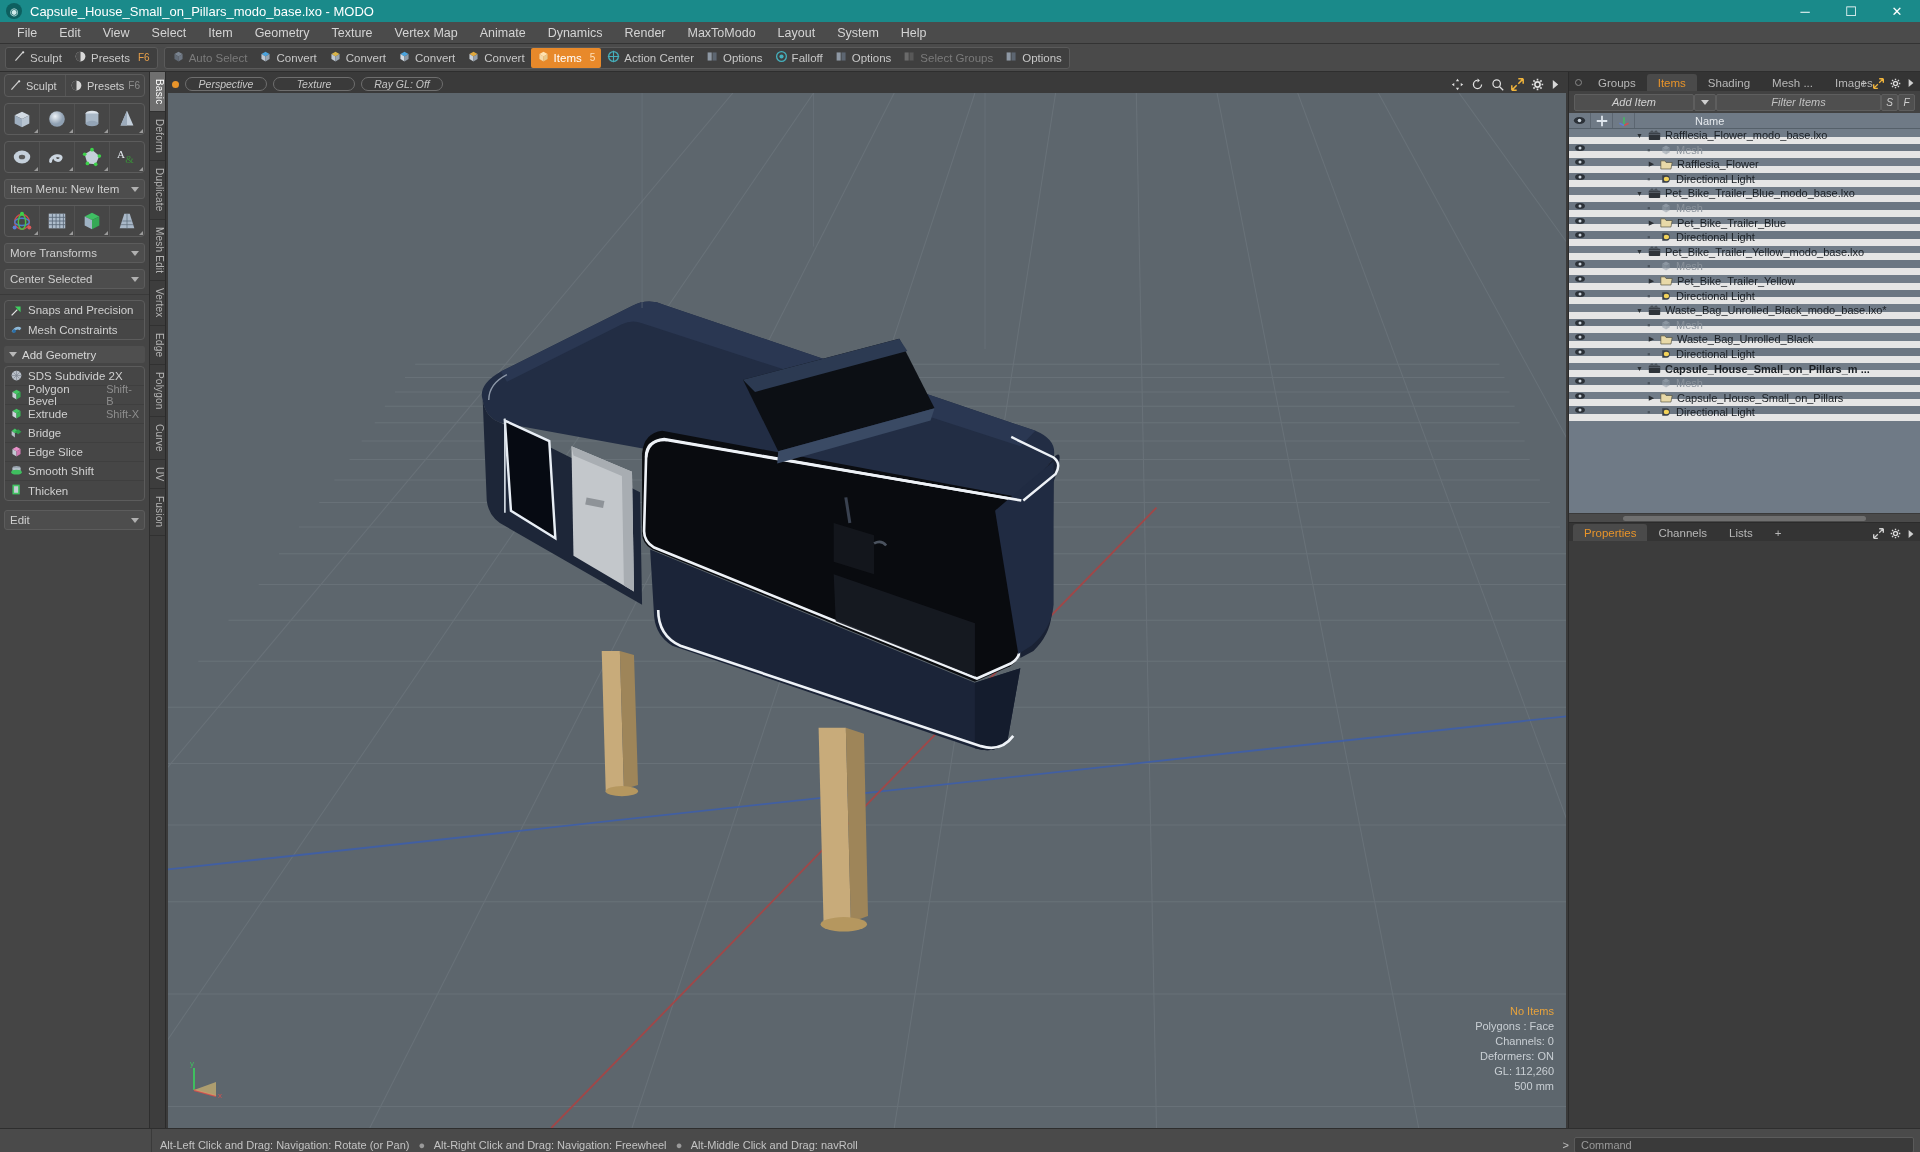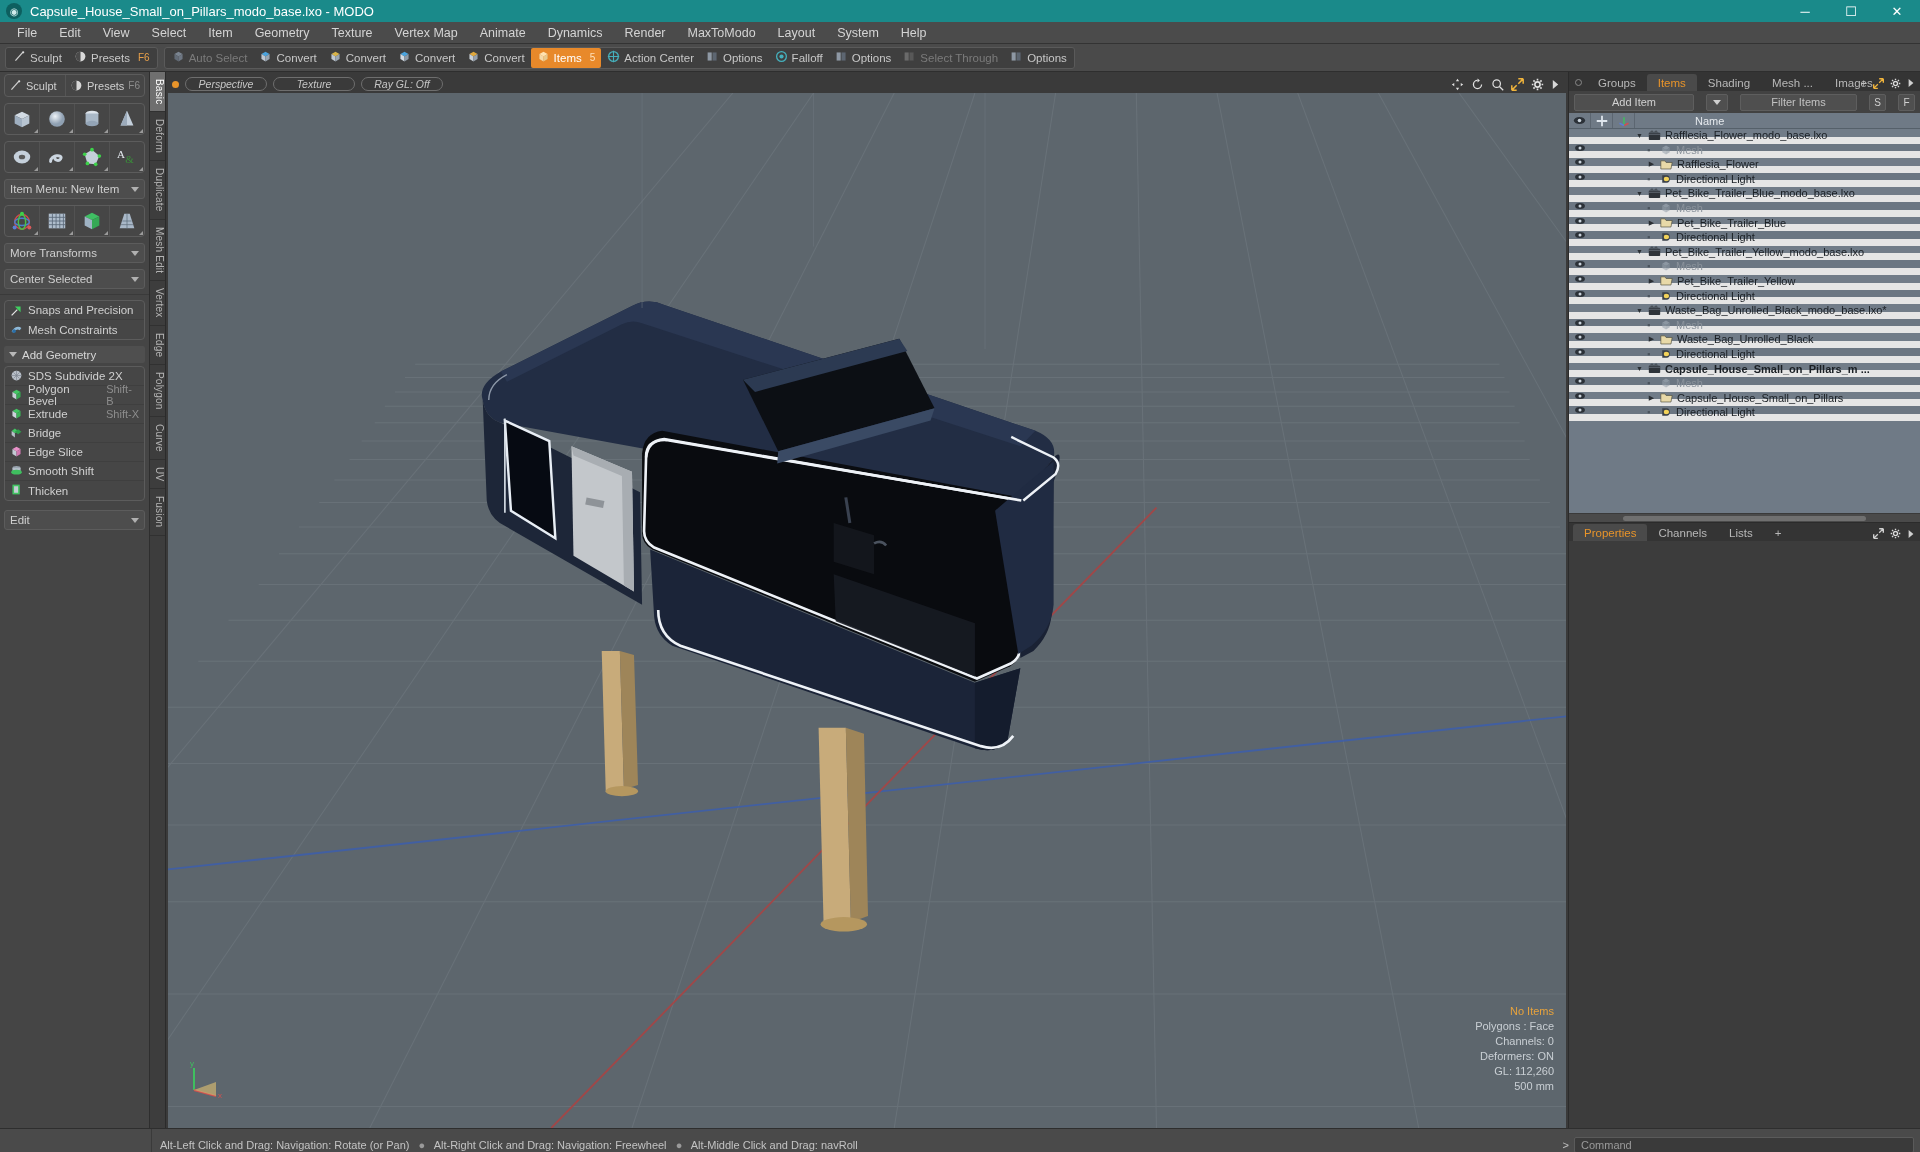--- a/index.html
+++ b/index.html
@@ -95,21 +95,21 @@
   .tabbar { height:19px; background:#343434; display:flex; align-items:flex-end;
     padding-left:4px; position:relative; }
   .tabbar .dot { width:7px; height:7px; border-radius:50%; border:1px solid #888;
     margin:0 5px 5px 2px; }
   .tab { height:17px; padding:0 11px; font-size:11.5px; color:#b8b8b8;
     display:flex; align-items:center; border-radius:3px 3px 0 0; }
   .tab.sel { background:#4a4a4a; color:#e8942a; }
   .tabicons { position:absolute; right:5px; bottom:2px; display:flex; gap:6px;
     align-items:center; color:#c0c0c0; font-size:11px; }
   .rp-tools { height:22px; background:#424242; display:flex; align-items:center;
-    gap:12px; padding:2px 5px; }
+    gap:0; padding:2px 5px;font-style:italic; }
   .additem { flex:0 0 120px; height:17px; background:#4f4f4f; border:1px solid #5e5e5e;
     border-radius:2px; color:#d2d2d2; font-size:11px; display:flex; align-items:center;
     justify-content:center; }
   .additem-car { width:22px; height:17px; background:#4f4f4f; border:1px solid #5e5e5e;
     border-radius:2px; display:flex; align-items:center; justify-content:center; }
   .filterbox { flex:1; height:17px; background:#4f4f4f; border:1px solid #5e5e5e;
     border-radius:2px; color:#c2c2c2; font-size:11px; display:flex; align-items:center;
     justify-content:center; }
   .sqbtn { width:17px; height:17px; background:#4f4f4f; border:1px solid #5e5e5e;
     border-radius:2px; color:#d0d0d0; font-size:10px; display:flex;
@@ -277,21 +277,21 @@
             <rect x="2" y="3" width="5" height="10" fill="#8e98a4"></rect>
             <rect x="8" y="3" width="5" height="10" fill="#5d6671"></rect>
           </svg></span>
         <span>Options</span>
       </div>
       <div class="tbtn dim">
         <span><svg class="ico" viewBox="0 0 16 16">
             <rect x="2" y="3" width="5" height="10" fill="#6a6a6a"></rect>
             <rect x="8" y="3" width="5" height="10" fill="#585858"></rect>
           </svg></span>
-        <span>Select Through</span>
+        <span>Select Groups</span>
       </div>
       <div class="tbtn">
         <span><svg class="ico" viewBox="0 0 16 16">
             <rect x="2" y="3" width="5" height="10" fill="#8e98a4"></rect>
             <rect x="8" y="3" width="5" height="10" fill="#5d6671"></rect>
           </svg></span>
         <span>Options</span>
       </div>
     </div>
   </div>

